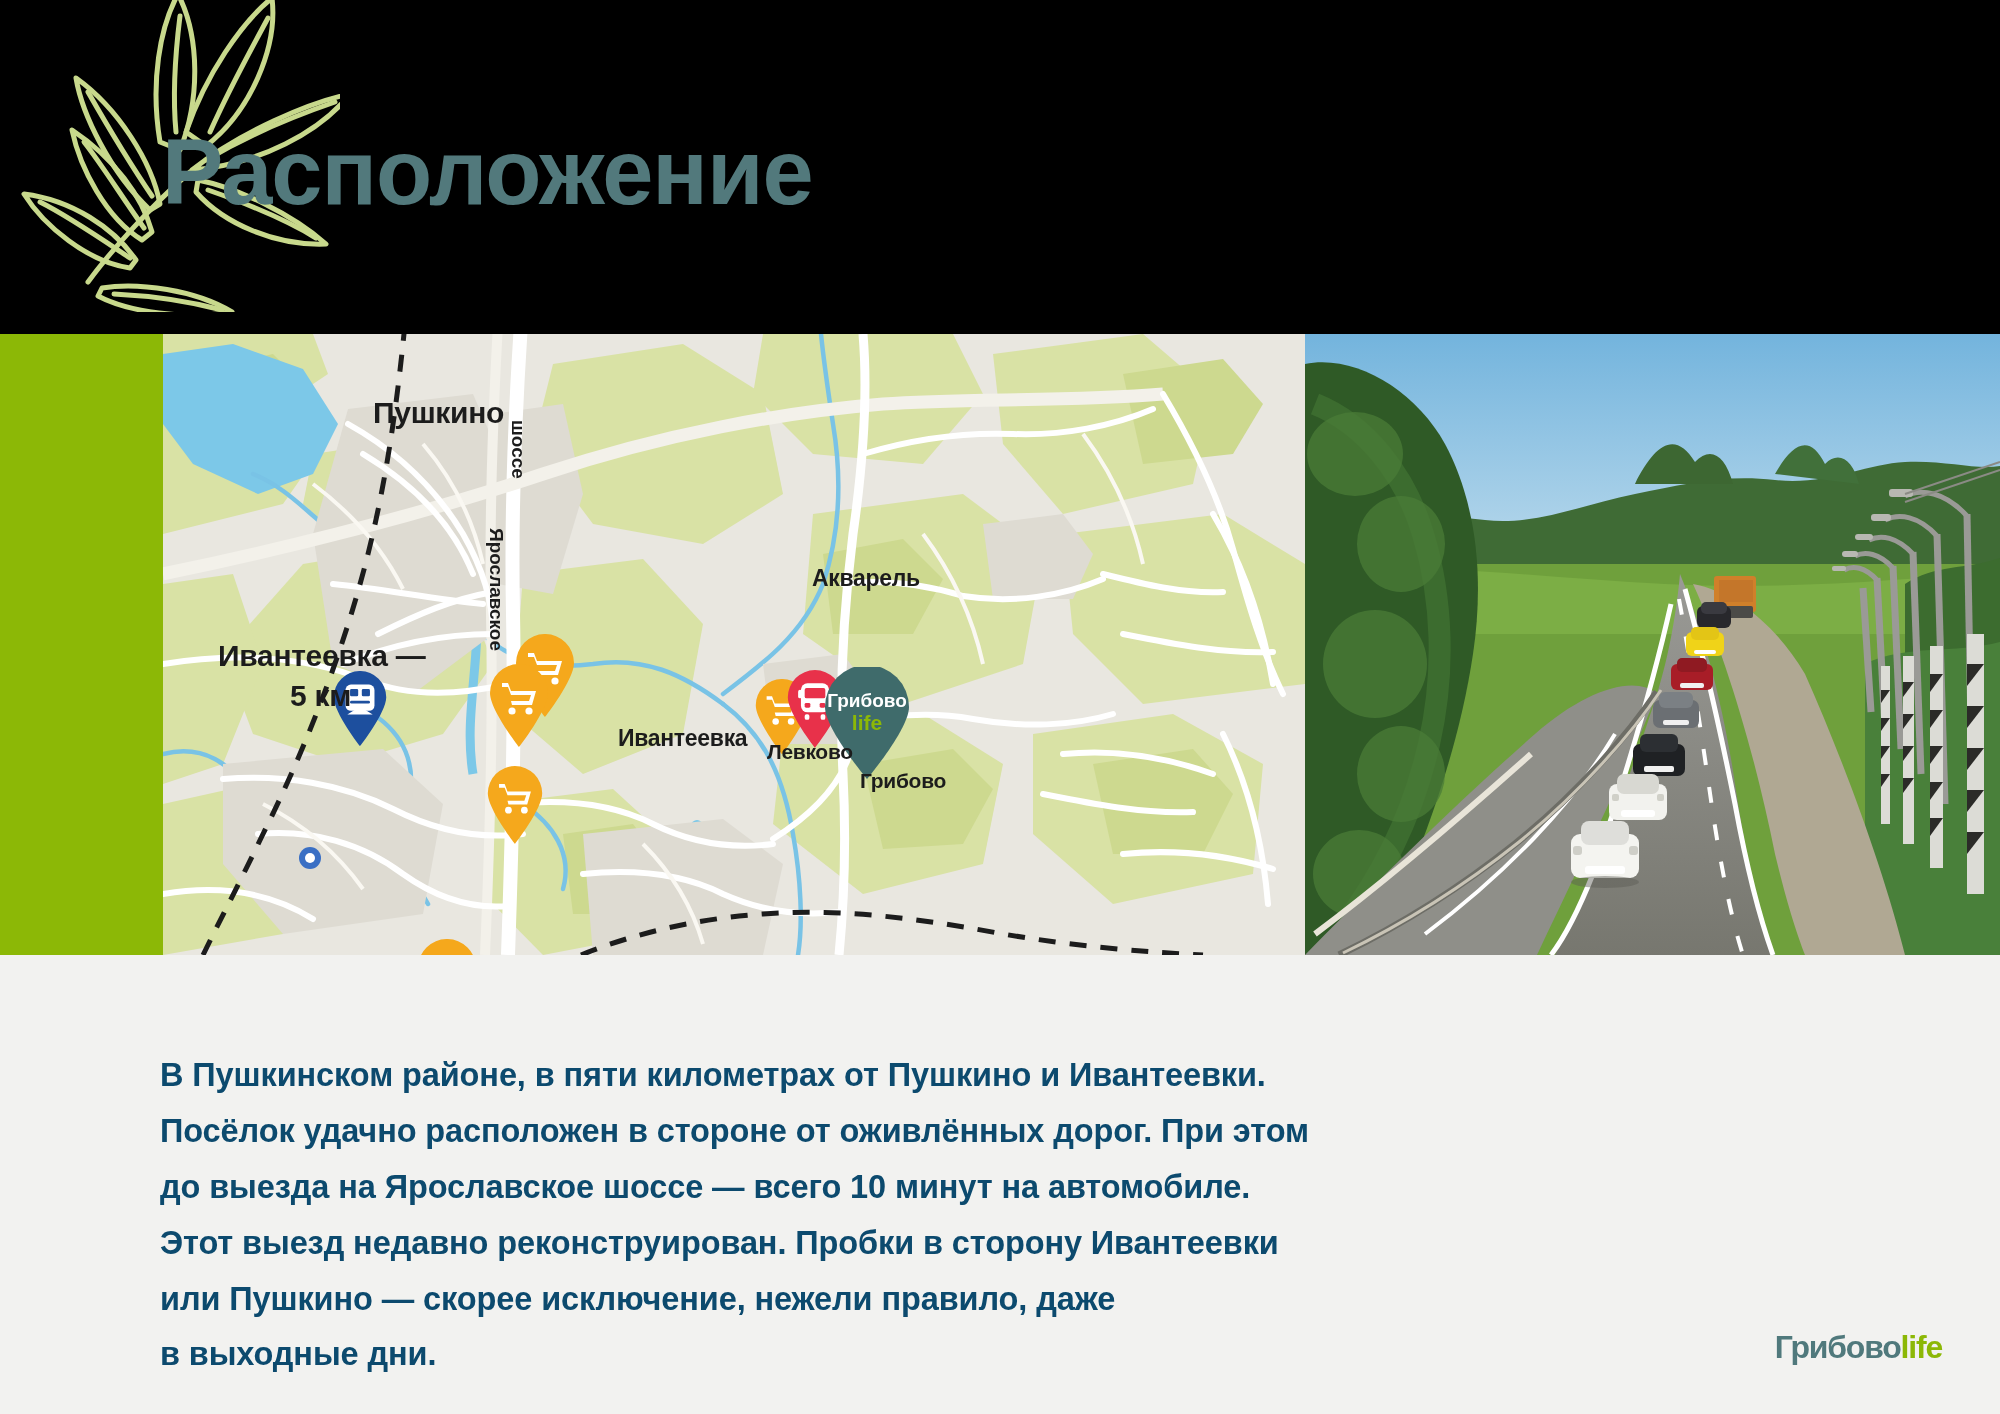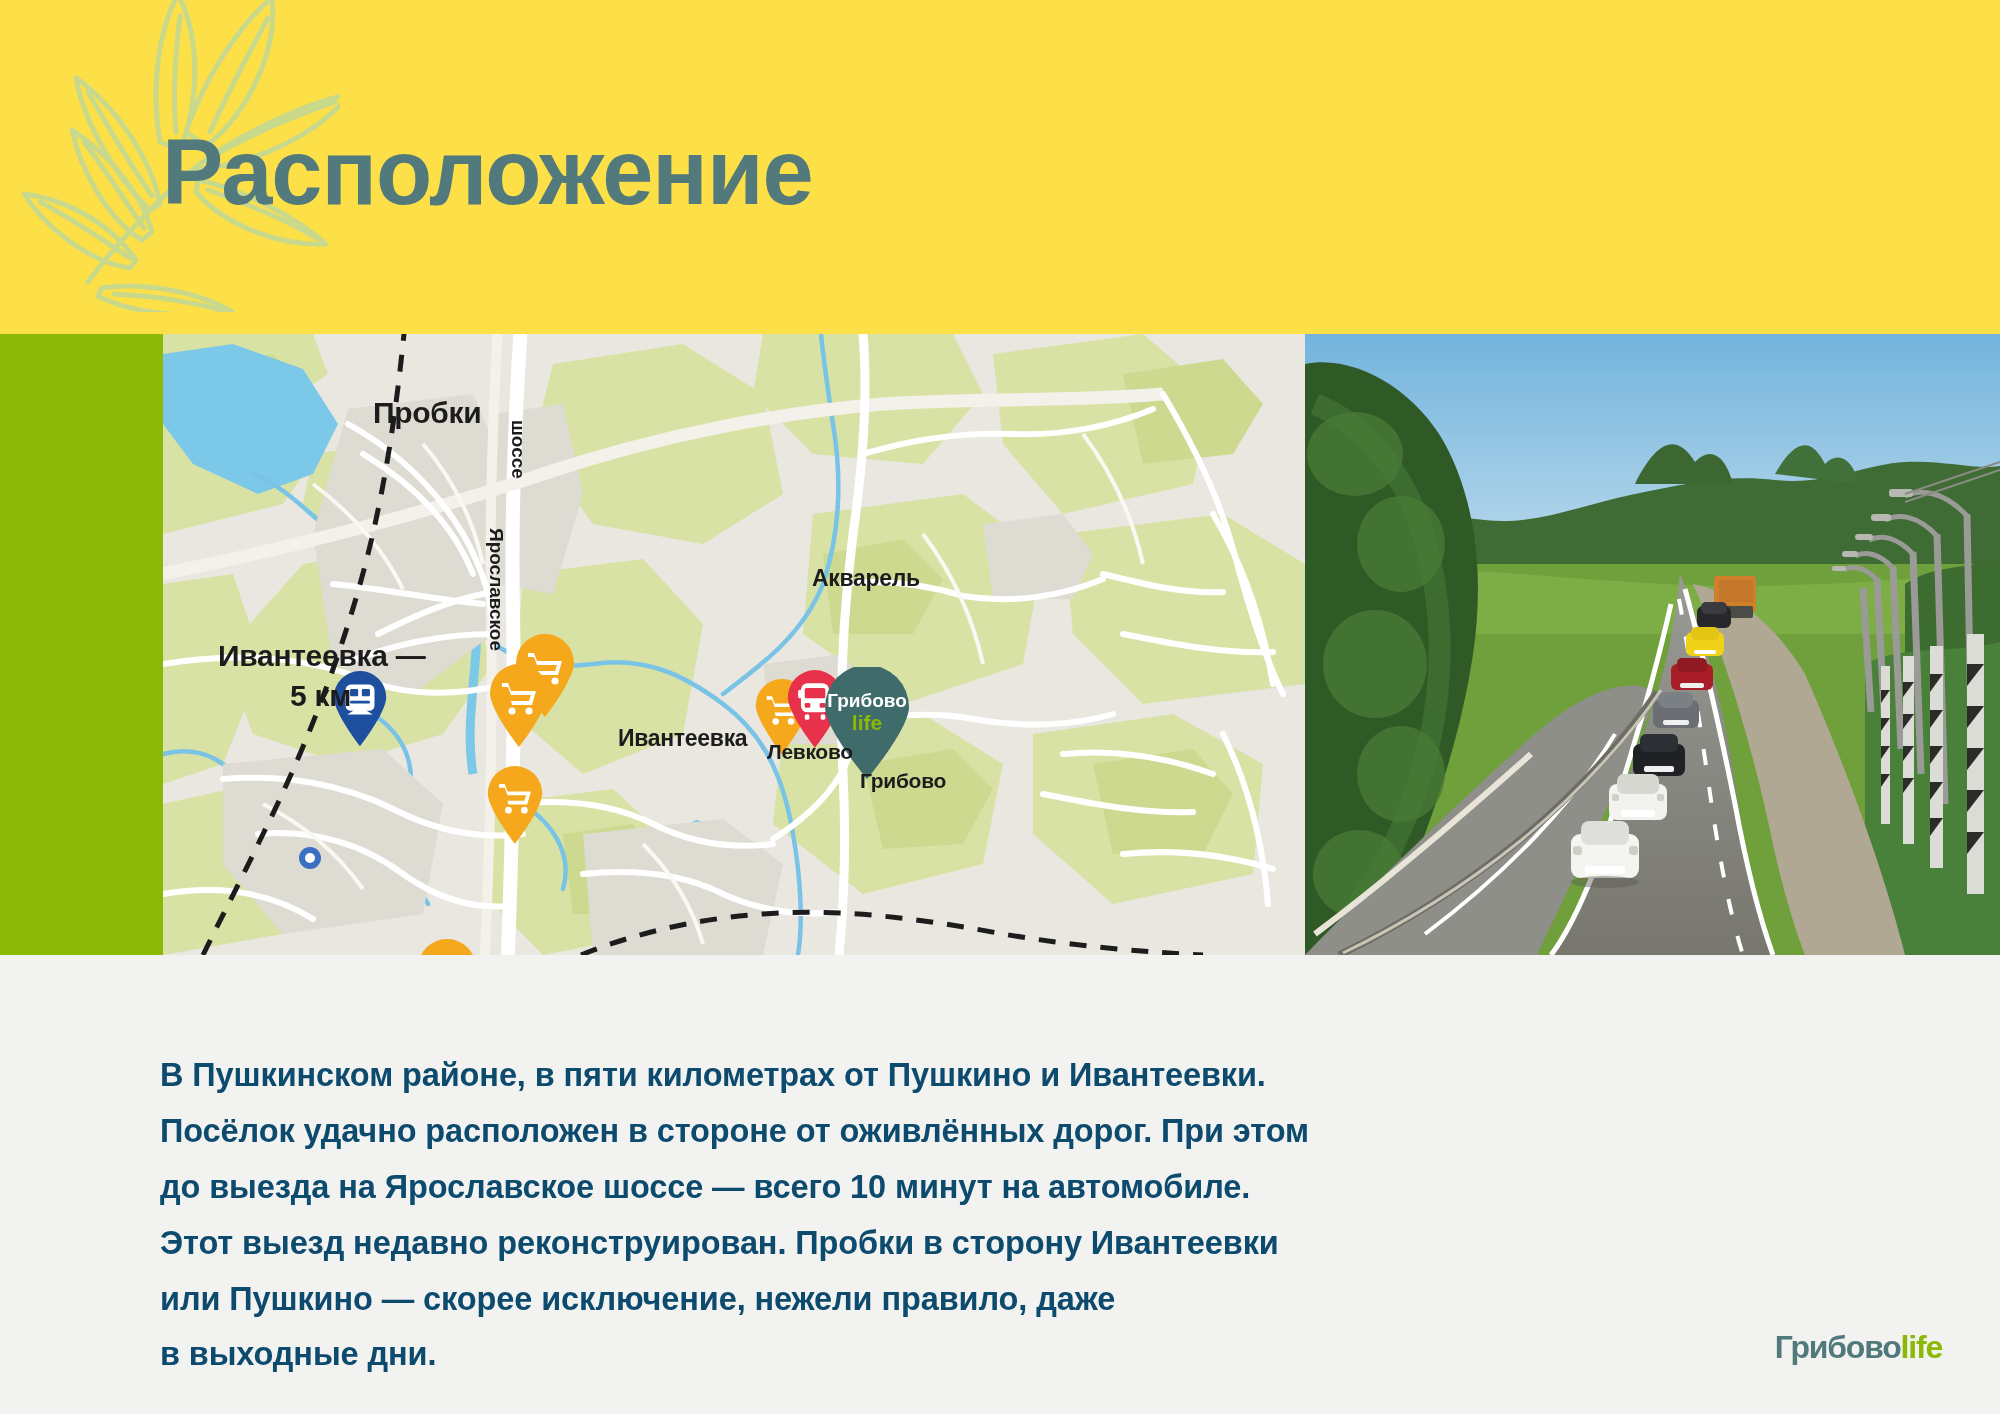--- a/index.html
+++ b/index.html
@@ -9,21 +9,21 @@
     font-family: "Liberation Sans", "DejaVu Sans", sans-serif;
     position: relative;
     overflow: hidden;
   }
 
   
   .header {
     position: absolute;
     left: 0; top: 0;
     width: 2000px; height: 334px;
-    background: #fde047;
+    background: #000000;
     overflow: hidden;
   }
   .leaf-deco {
     position: absolute;
     left: 10px; top: -18px;
     width: 330px; height: 330px;
     pointer-events: none;
   }
   .page-title {
     position: absolute;
@@ -364,21 +364,21 @@
         <rect x="21" y="33" width="22" height="3" rx="1.5"></rect>
       </g>
     </svg>
 
     <svg style="position:absolute;left:658px;top:333px;width:92px;height:114px" viewBox="0 0 92 114">
       <path d="M46 112 C 46 112, 88 62, 88 40 A42 42 0 1 0 4 40 C 4 62, 46 112, 46 112 Z" fill="#3f6b6b"></path>
       <text x="46" y="40" text-anchor="middle" font-family="Liberation Sans, sans-serif" font-size="19" font-weight="bold" fill="#ffffff">Грибово</text>
       <text x="46" y="63" text-anchor="middle" font-family="Liberation Sans, sans-serif" font-size="21" font-weight="bold" fill="#8cb806">life</text>
     </svg>
 
-    <div class="map-label big" style="left:210px;top:62px">Пробки</div>
+    <div class="map-label big" style="left:210px;top:62px">Пушкино</div>
 
     <div class="map-label big" style="left:55px;top:305px">Ивантеевка —</div>
     <div class="map-label big" style="left:127px;top:345px">5 км</div>
 
     <div class="map-label small" style="left:604px;top:398px">Левково</div>
     <div class="map-label small" style="left:697px;top:427px">Грибово</div>
     <div class="map-label mid" style="left:649px;top:231px">Акварель</div>
     <div class="map-label mid" style="left:455px;top:391px">Ивантеевка</div>
 
     <div class="road-label" style="left:366px;top:86px;transform:rotate(90deg)">шоссе</div>

